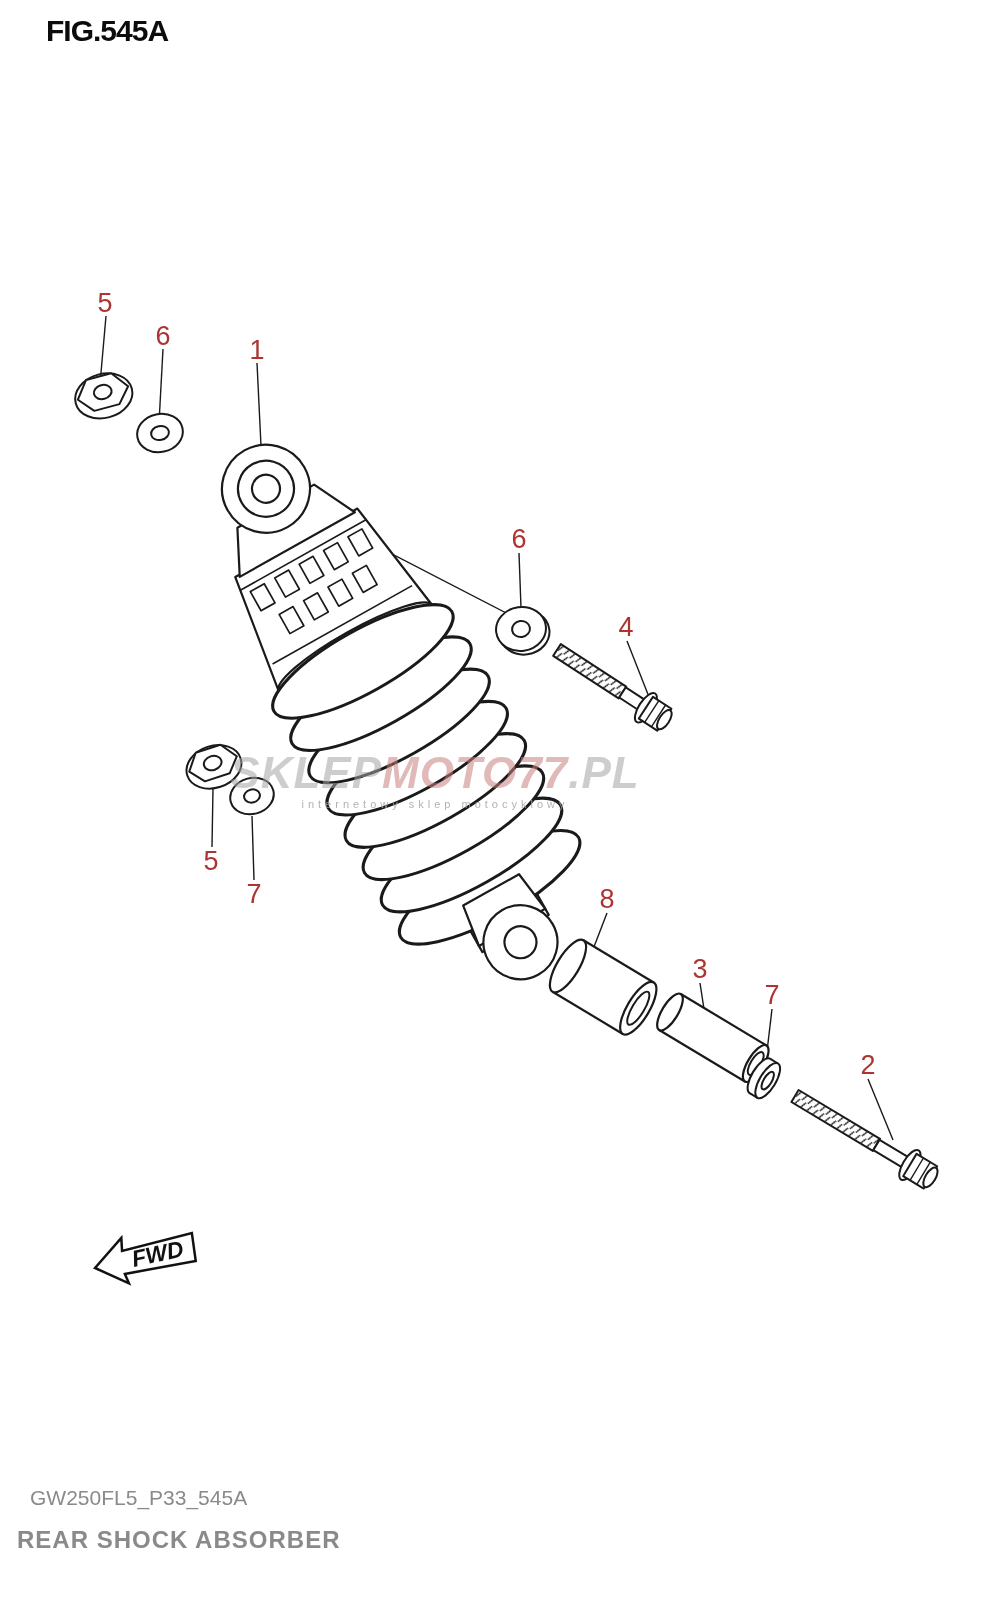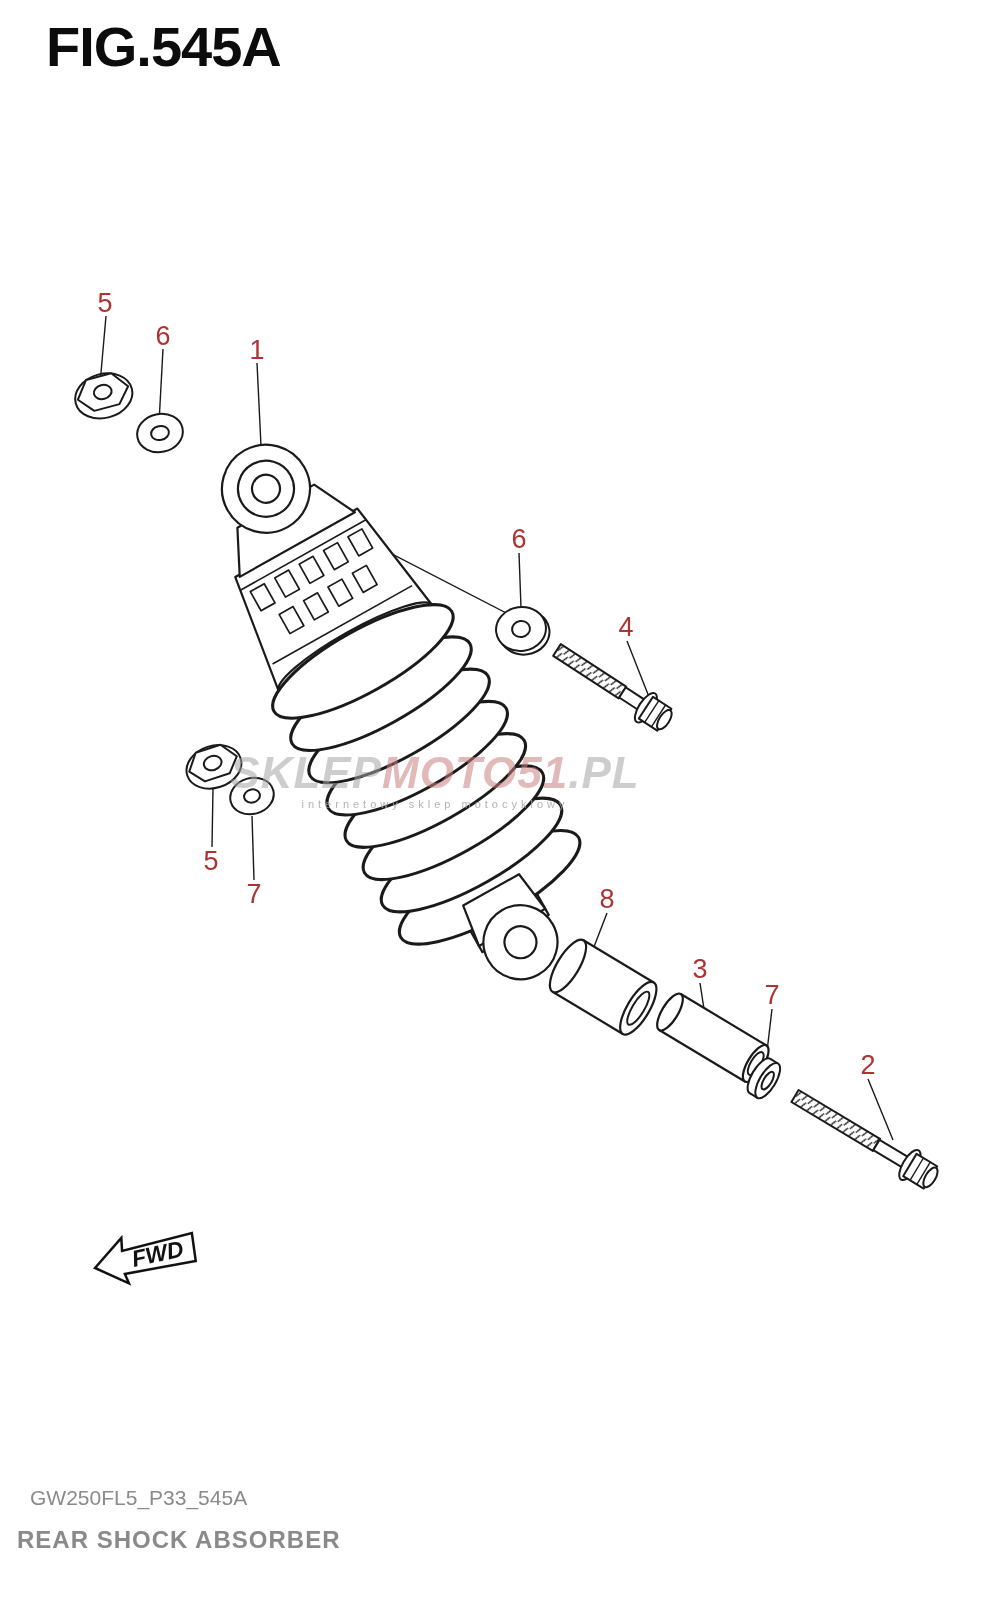--- a/index.html
+++ b/index.html
@@ -4,21 +4,21 @@
 <style>
   html,body{margin:0;padding:0;background:#fff;}
   body{
     position:relative;
     width:1000px;height:1600px;
     font-family:"Liberation Sans", sans-serif;
     overflow:hidden;
   }
   .page-title{
     position:absolute;left:46px;top:14px;
-    font-size:56px;font-weight:800;letter-spacing:-1px;
+    font-size:30px;font-weight:800;letter-spacing:-1px;
     color:#0c0c0c;z-index:4;
   }
   svg.diagram{position:absolute;left:0;top:0;z-index:1;}
   .callout{
     position:absolute;transform:translate(-50%,-50%);
     font-size:27px;color:var(--callout,#ad3433);
     z-index:3;line-height:1;
   }
   .watermark{
     position:absolute;left:225px;top:748px;width:420px;
@@ -54,21 +54,21 @@
 <span class="callout" style="left:519px;top:539px">6</span>
 <span class="callout" style="left:626px;top:627px">4</span>
 <span class="callout" style="left:211px;top:861px">5</span>
 <span class="callout" style="left:254px;top:894px">7</span>
 <span class="callout" style="left:607px;top:899px">8</span>
 <span class="callout" style="left:700px;top:969px">3</span>
 <span class="callout" style="left:772px;top:995px">7</span>
 <span class="callout" style="left:868px;top:1065px">2</span>
 
 <div class="watermark">
-  <div class="wm-brand"><span class="wm-gray">SKLEP</span><span class="wm-red">MOTO</span><span class="wm-red">51</span><span class="wm-gray">.PL</span></div>
+  <div class="wm-brand"><span class="wm-gray">SKLEP</span><span class="wm-red">MOTO</span><span class="wm-red">77</span><span class="wm-gray">.PL</span></div>
   <div class="wm-tag">internetowy sklep motocyklowy</div>
 </div>
 
 <svg class="diagram" width="1000" height="1600" viewBox="0 0 1000 1600">
   <defs>
     <pattern id="thr" width="7" height="14" patternUnits="userSpaceOnUse">
       <line x1="6" y1="0" x2="1" y2="14" stroke="#1a1a1a" stroke-width="1.3"></line>
     </pattern>
   </defs>
 

